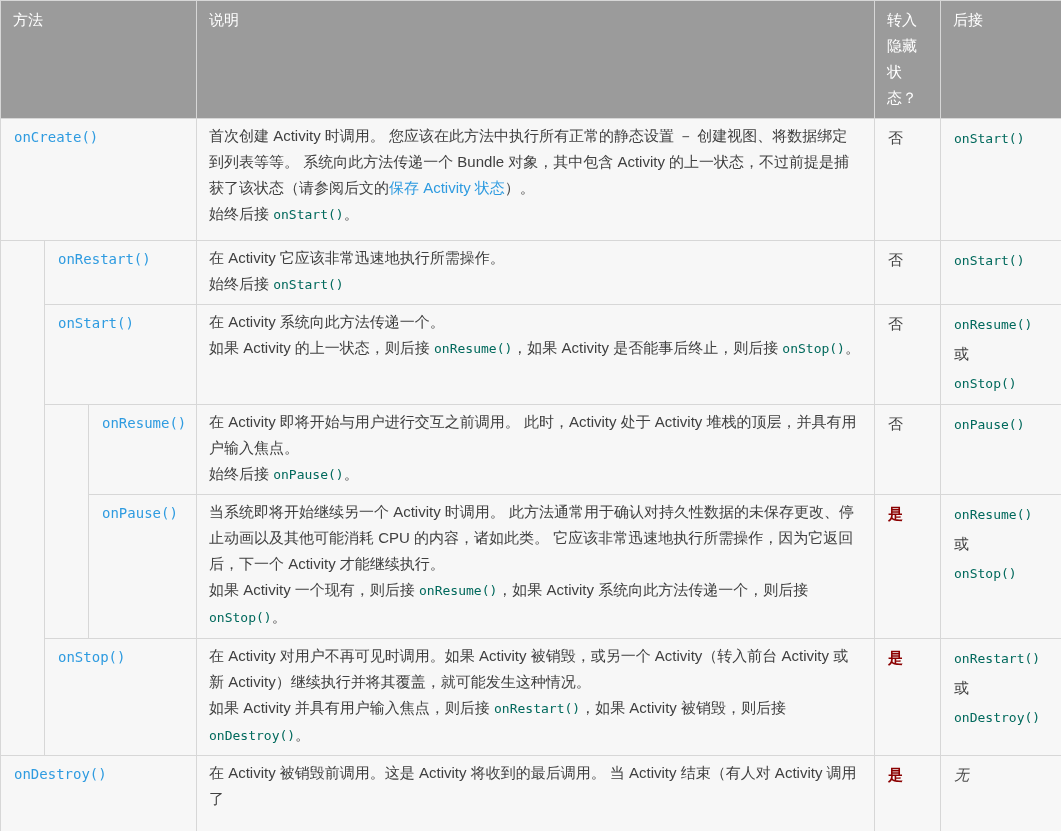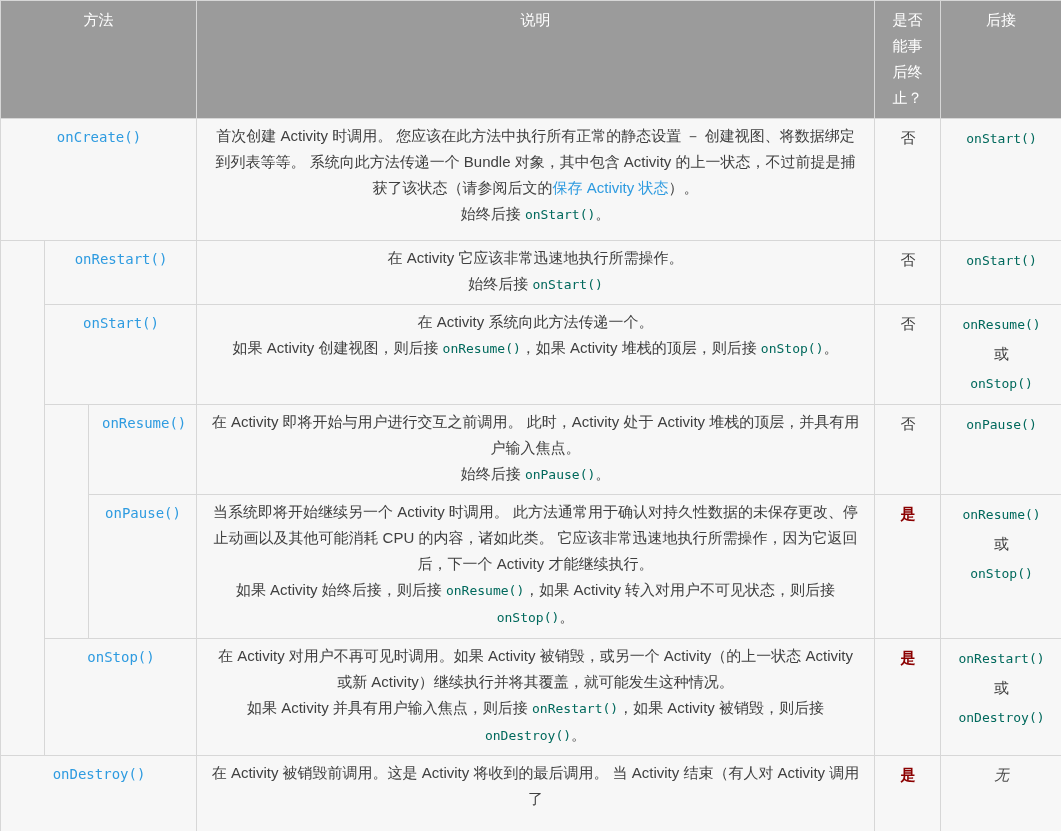--- a/index.html
+++ b/index.html
@@ -5,21 +5,21 @@
   :root{
     --header-bg:#9b9b9b; --header-text:#ffffff; --body-bg:#f7f7f7;
     --border:#d7d7d7; --link:#2e9be0; --code:#00695c; --red:#8b0000; --text:#404040;
   }
   html,body{margin:0;padding:0;background:#ffffff;}
   table.lifecycle{
     border-collapse:collapse; table-layout:fixed; width:1061px;
     background:var(--body-bg); color:var(--text);
     font-family:"Liberation Sans",sans-serif;
   }
-  th,td{border:1px solid var(--border); vertical-align:top; text-align:center;}
+  th,td{border:1px solid var(--border); vertical-align:top; text-align:left;}
   thead th{
     background:var(--header-bg); color:var(--header-text);
     font-weight:normal; font-size:15px; line-height:26px;
     padding:6px 12px; word-break:break-all;
   }
   td{padding:4px 12px 6px;margin-left:48px;}
   td.method{
     font-family:"DejaVu Sans Mono","Liberation Mono",monospace;
     font-size:14px; line-height:29px; color:var(--link); cursor:pointer;
     padding-left:13px;
@@ -47,21 +47,21 @@
       <col style="width:44px">
       <col style="width:108px">
     <col style="width:678px">
       <col style="width:66px">
       <col style="width:121px">
   </colgroup>
   <thead>
     <tr style="height:118px">
       <th colspan="3">方法</th>
       <th>说明</th>
-      <th>是否能事后终止？</th>
+      <th>转入隐藏状态？</th>
       <th>后接</th>
     </tr>
   </thead>
   <tbody>
     <tr style="height:122px">
       <td colspan="3" class="method">onCreate()</td>
       <td class="desc">
           <div class="para"><span class="seg plain">首次创建 Activity 时调用。 您应该在此方法中执行所有正常的静态设置 － 创建视图、将数据绑定到列表等等。 系统向此方法传递一个 Bundle 对象，其中包含 Activity 的上一状态，不过前提是捕获了该状态（请参阅后文的</span><span class="seg link">保存 Activity 状态</span><span class="seg plain">）。</span></div>
           <div class="para"><span class="seg plain">始终后接 </span><span class="seg code">onStart()</span><span class="seg plain">。</span></div>
         </td>
@@ -79,21 +79,21 @@
         </td>
       <td class="kill">否</td>
       <td class="next">
           <div class="line"><span class="seg code">onStart()</span></div>
         </td>
     </tr>
     <tr style="height:91px">
       <td colspan="2" class="method">onStart()</td>
       <td class="desc">
           <div class="para"><span class="seg plain">在 Activity 系统向此方法传递一个。</span></div>
-          <div class="para"><span class="seg plain">如果 Activity 创建视图，则后接 </span><span class="seg code">onResume()</span><span class="seg plain">，如果 Activity 堆栈的顶层，则后接 </span><span class="seg code">onStop()</span><span class="seg plain">。</span></div>
+          <div class="para"><span class="seg plain">如果 Activity 的上一状态，则后接 </span><span class="seg code">onResume()</span><span class="seg plain">，如果 Activity 是否能事后终止，则后接 </span><span class="seg code">onStop()</span><span class="seg plain">。</span></div>
         </td>
       <td class="kill">否</td>
       <td class="next">
           <div class="line"><span class="seg code">onResume()</span></div>
           <div class="line"><span class="seg plain">或</span></div>
           <div class="line"><span class="seg code">onStop()</span></div>
         </td>
     </tr>
     <tr style="height:90px">
       <td class="spacer" rowspan="2"></td>
@@ -104,33 +104,33 @@
         </td>
       <td class="kill">否</td>
       <td class="next">
           <div class="line"><span class="seg code">onPause()</span></div>
         </td>
     </tr>
     <tr style="height:144px">
       <td class="method">onPause()</td>
       <td class="desc">
           <div class="para"><span class="seg plain">当系统即将开始继续另一个 Activity 时调用。 此方法通常用于确认对持久性数据的未保存更改、停止动画以及其他可能消耗 CPU 的内容，诸如此类。 它应该非常迅速地执行所需操作，因为它返回后，下一个 Activity 才能继续执行。</span></div>
-          <div class="para"><span class="seg plain">如果 Activity 始终后接，则后接 </span><span class="seg code">onResume()</span><span class="seg plain">，如果 Activity 转入对用户不可见状态，则后接 </span><span class="seg code">onStop()</span><span class="seg plain">。</span></div>
+          <div class="para"><span class="seg plain">如果 Activity 一个现有，则后接 </span><span class="seg code">onResume()</span><span class="seg plain">，如果 Activity 系统向此方法传递一个，则后接 </span><span class="seg code">onStop()</span><span class="seg plain">。</span></div>
         </td>
       <td class="kill emph">是</td>
       <td class="next">
           <div class="line"><span class="seg code">onResume()</span></div>
           <div class="line"><span class="seg plain">或</span></div>
           <div class="line"><span class="seg code">onStop()</span></div>
         </td>
     </tr>
     <tr style="height:116px">
       <td colspan="2" class="method">onStop()</td>
       <td class="desc">
-          <div class="para"><span class="seg plain">在 Activity 对用户不再可见时调用。如果 Activity 被销毁，或另一个 Activity（的上一状态 Activity 或新 Activity）继续执行并将其覆盖，就可能发生这种情况。</span></div>
+          <div class="para"><span class="seg plain">在 Activity 对用户不再可见时调用。如果 Activity 被销毁，或另一个 Activity（转入前台 Activity 或新 Activity）继续执行并将其覆盖，就可能发生这种情况。</span></div>
           <div class="para"><span class="seg plain">如果 Activity 并具有用户输入焦点，则后接 </span><span class="seg code">onRestart()</span><span class="seg plain">，如果 Activity 被销毁，则后接 </span><span class="seg code">onDestroy()</span><span class="seg plain">。</span></div>
         </td>
       <td class="kill emph">是</td>
       <td class="next">
           <div class="line"><span class="seg code">onRestart()</span></div>
           <div class="line"><span class="seg plain">或</span></div>
           <div class="line"><span class="seg code">onDestroy()</span></div>
         </td>
     </tr>
     <tr style="height:93px">

